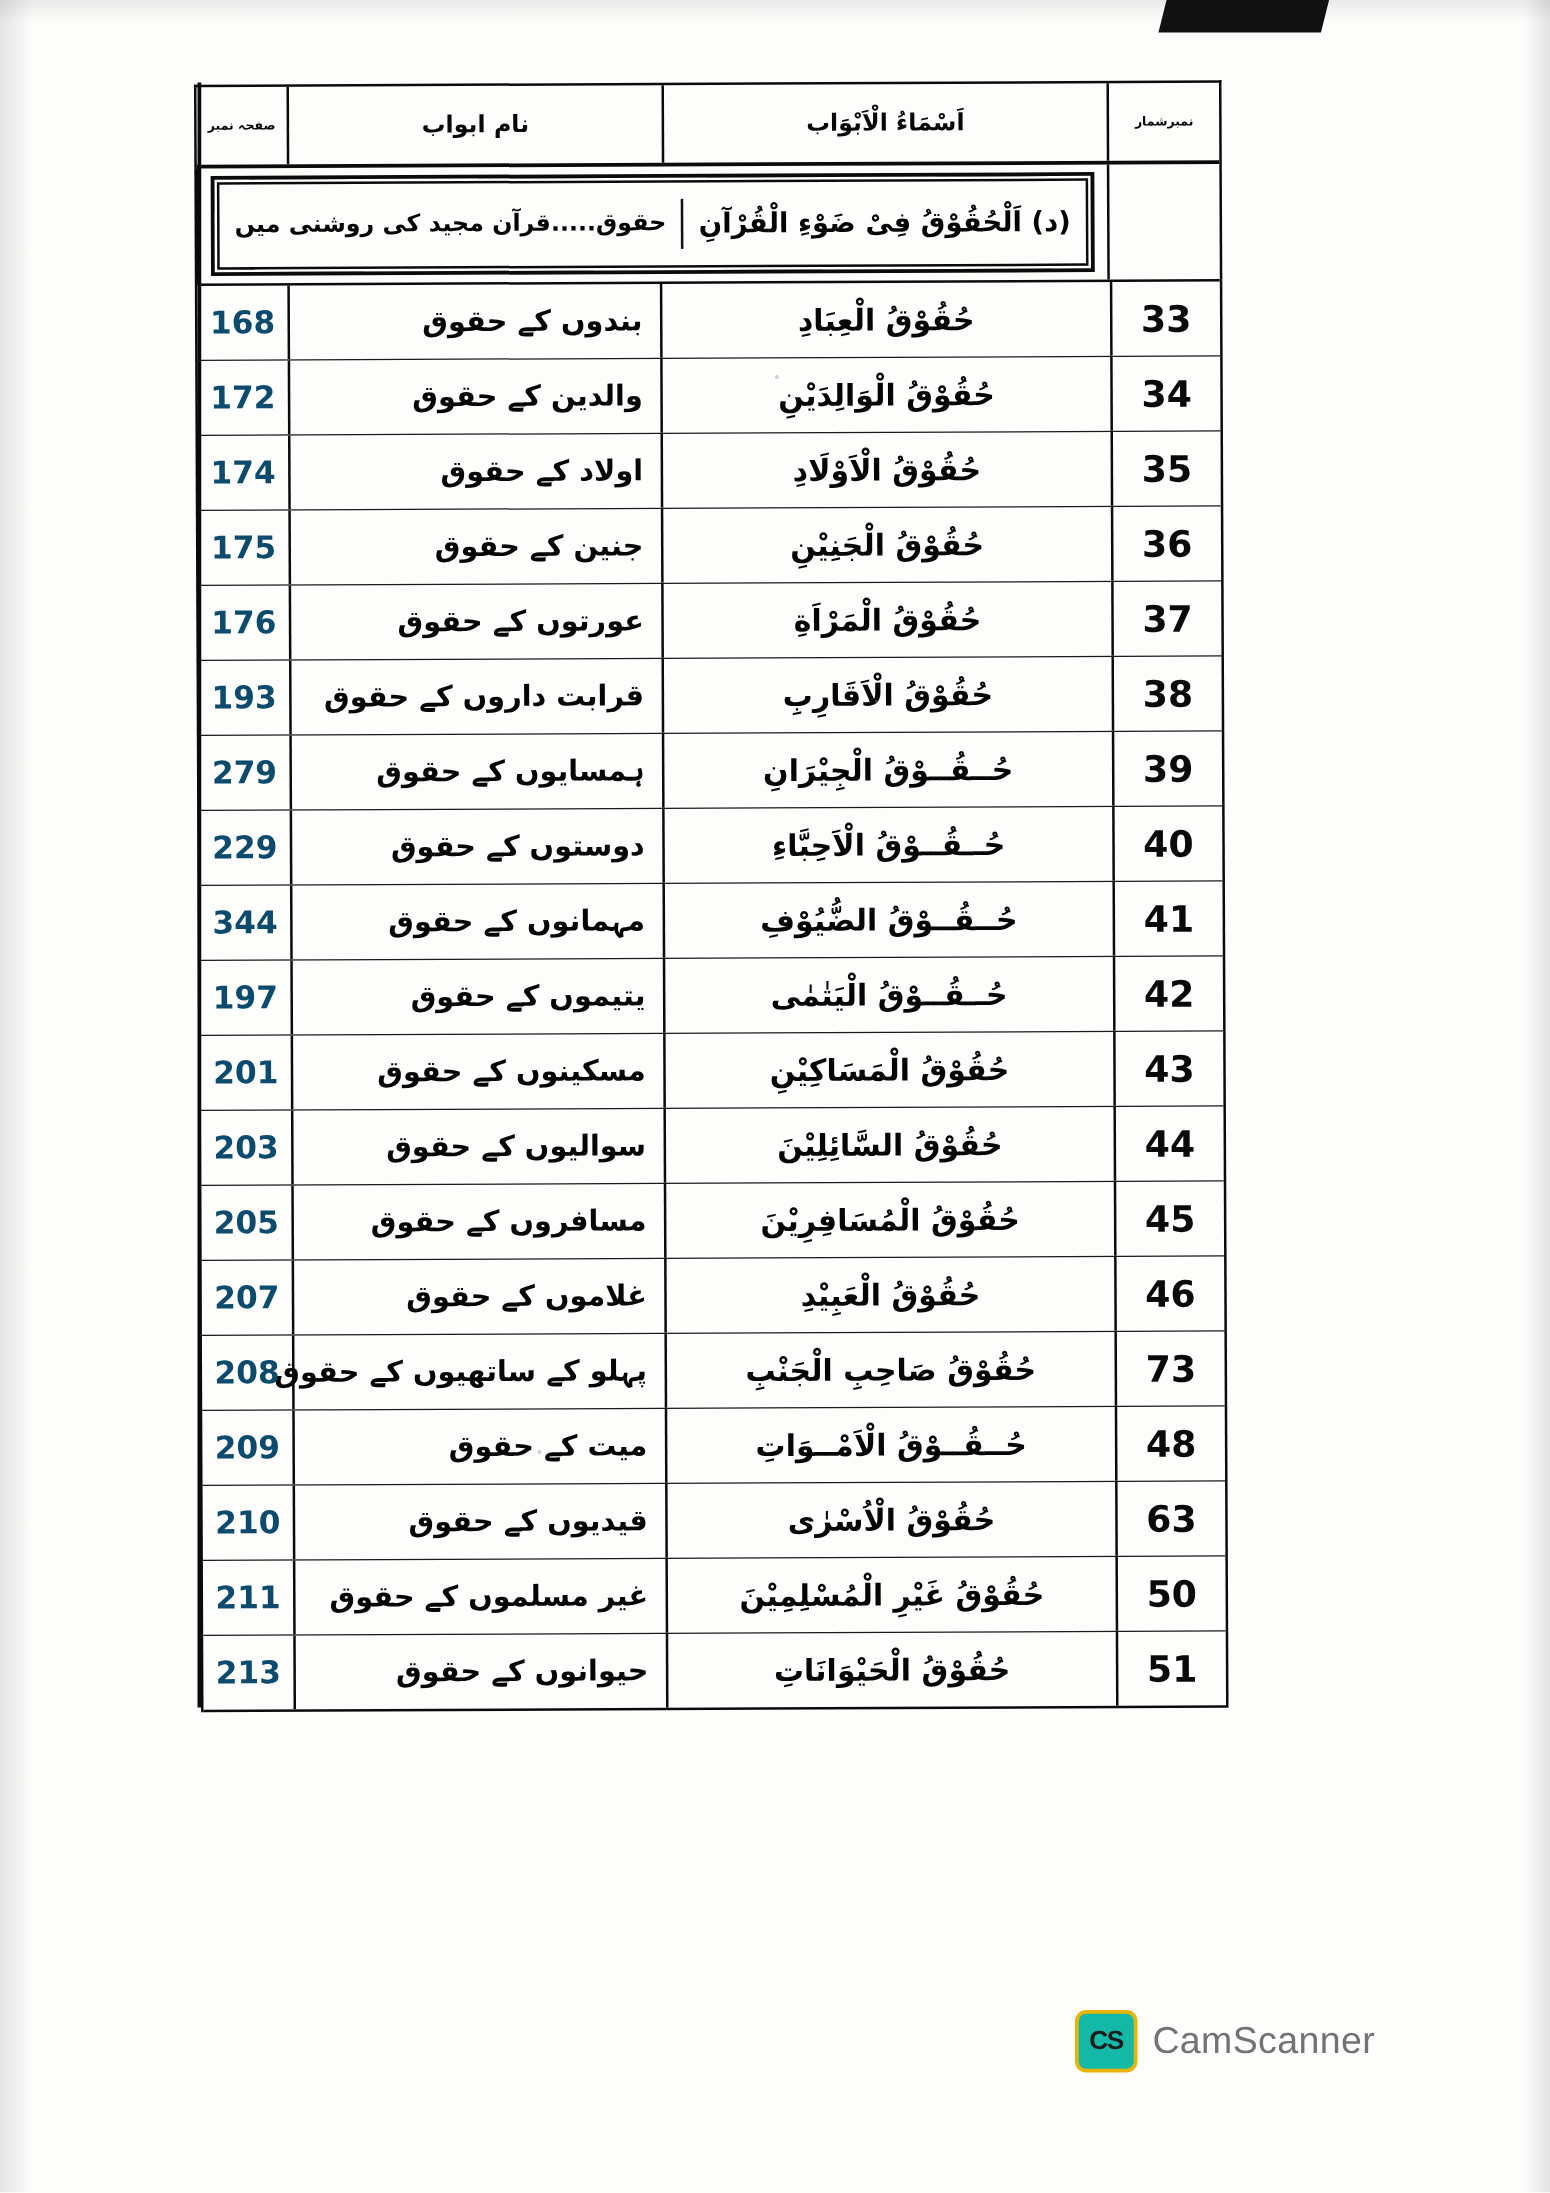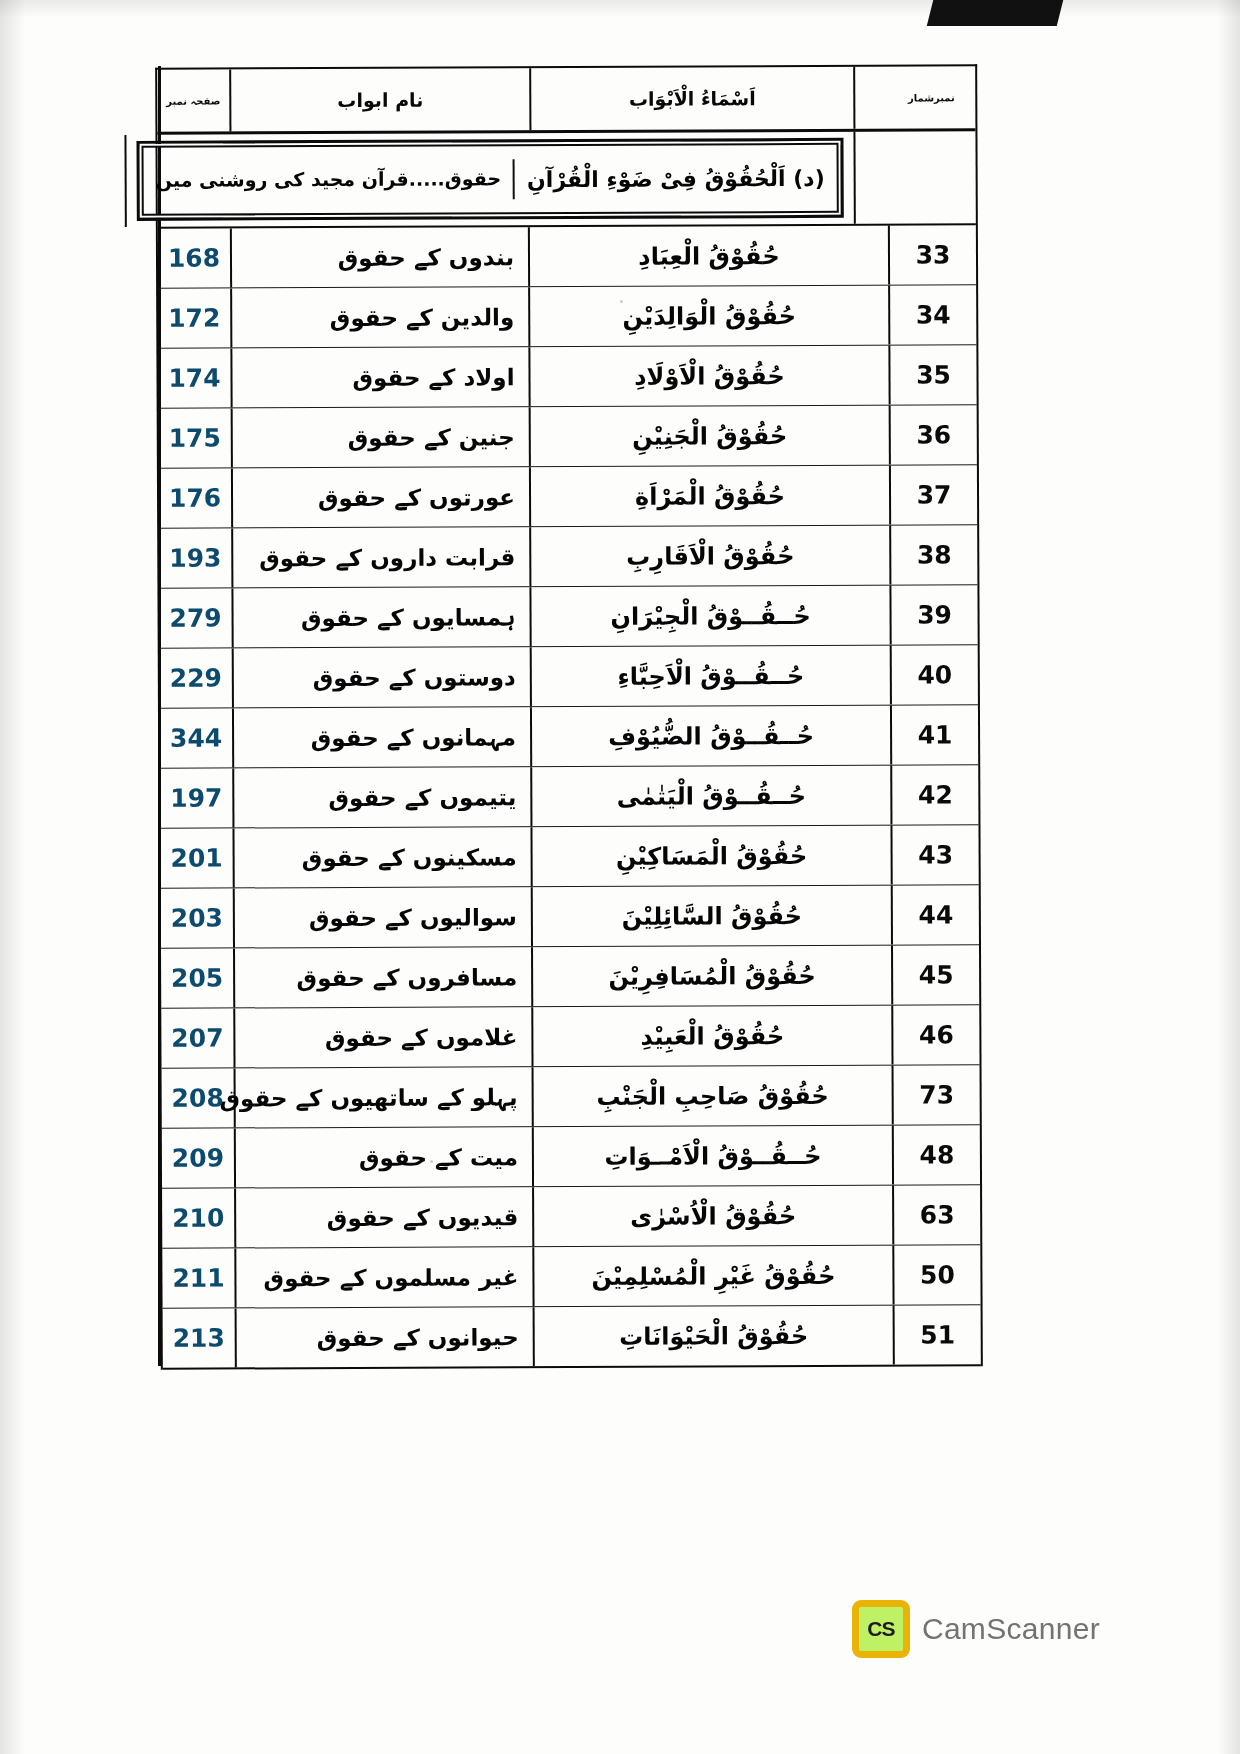--- a/index.html
+++ b/index.html
@@ -33,21 +33,21 @@
     border:2.5px solid #0b0b0b;
     border-bottom:none;
     box-sizing:border-box;
     transform:rotate(-0.25deg);
   }
   .thead{
     display:flex;
     border-bottom:3px solid #0b0b0b;
     height:62px;
   }
-  .c-serial{width:88px;flex:0 0 88px;border-left:2.5px solid #0b0b0b;padding-left:32px;}
+  .c-serial{width:88px;flex:0 0 88px;border-left:2.5px solid #0b0b0b;}
   .c-arabic{flex:1 1 auto;border-left:2.5px solid #0b0b0b;}
   .c-urdu{width:298px;flex:0 0 298px;border-left:2.5px solid #0b0b0b;}
   .c-page{width:72px;flex:0 0 72px;}
   .thead > div{
     display:flex;align-items:center;justify-content:center;
     font-size:19px;font-weight:700;color:#080808;
     letter-spacing:.2px;
   }
   .thead .c-serial,.thead .c-page{font-size:10px;}
   .hdr-rot{display:inline-block;}
@@ -85,21 +85,21 @@
   
   .row{
     display:flex;
     border-bottom:1.6px solid #1a1a1a;
     min-height:59px;
   }
   .row:last-child{border-bottom:2.5px solid #0b0b0b;}
   .row > div{display:flex;align-items:center;box-sizing:border-box;}
   .cell-serial{
     width:88px;flex:0 0 88px;border-left:2.5px solid #0b0b0b;
-    justify-content:center;font-size:25px;font-weight:600;color:#0a0a0a;
+    justify-content:center;font-size:29px;font-weight:600;color:#0a0a0a;
   }
   .cell-arabic{
     flex:1 1 auto;border-left:2.5px solid #0b0b0b;
     justify-content:center;
     font-size:24px;font-weight:700;color:#060606;
     padding:0 12px;white-space:nowrap;
   }
   .cell-urdu{
     width:298px;flex:0 0 298px;border-left:2.5px solid #0b0b0b;
     justify-content:flex-start;
@@ -115,22 +115,22 @@
     position:absolute;left:158px;top:66px;width:2.5px;height:1300px;background:#0b0b0b;
   }
 
   
   .cam{
     position:absolute;right:140px;bottom:96px;
     display:flex;align-items:center;gap:12px;
     direction:ltr;
   }
   .cam-logo{
-    width:44px;height:44px;border-radius:9px;background:#bef264;
-    border:7px solid #eab308;
+    width:44px;height:44px;border-radius:9px;background:#14b8a6;
+    border:3px solid #eab308;
     display:flex;align-items:center;justify-content:center;
     font-size:21px;font-weight:700;color:#1b1b1b;
     font-family:"Liberation Sans",sans-serif;letter-spacing:-1px;
   }
   .cam-text{
     font-family:"Liberation Sans",sans-serif;
     font-size:30px;color:#737373;letter-spacing:.3px;
   }
   .speck{position:absolute;background:#9a9a9a;border-radius:50%;opacity:.5;}
 </style>

